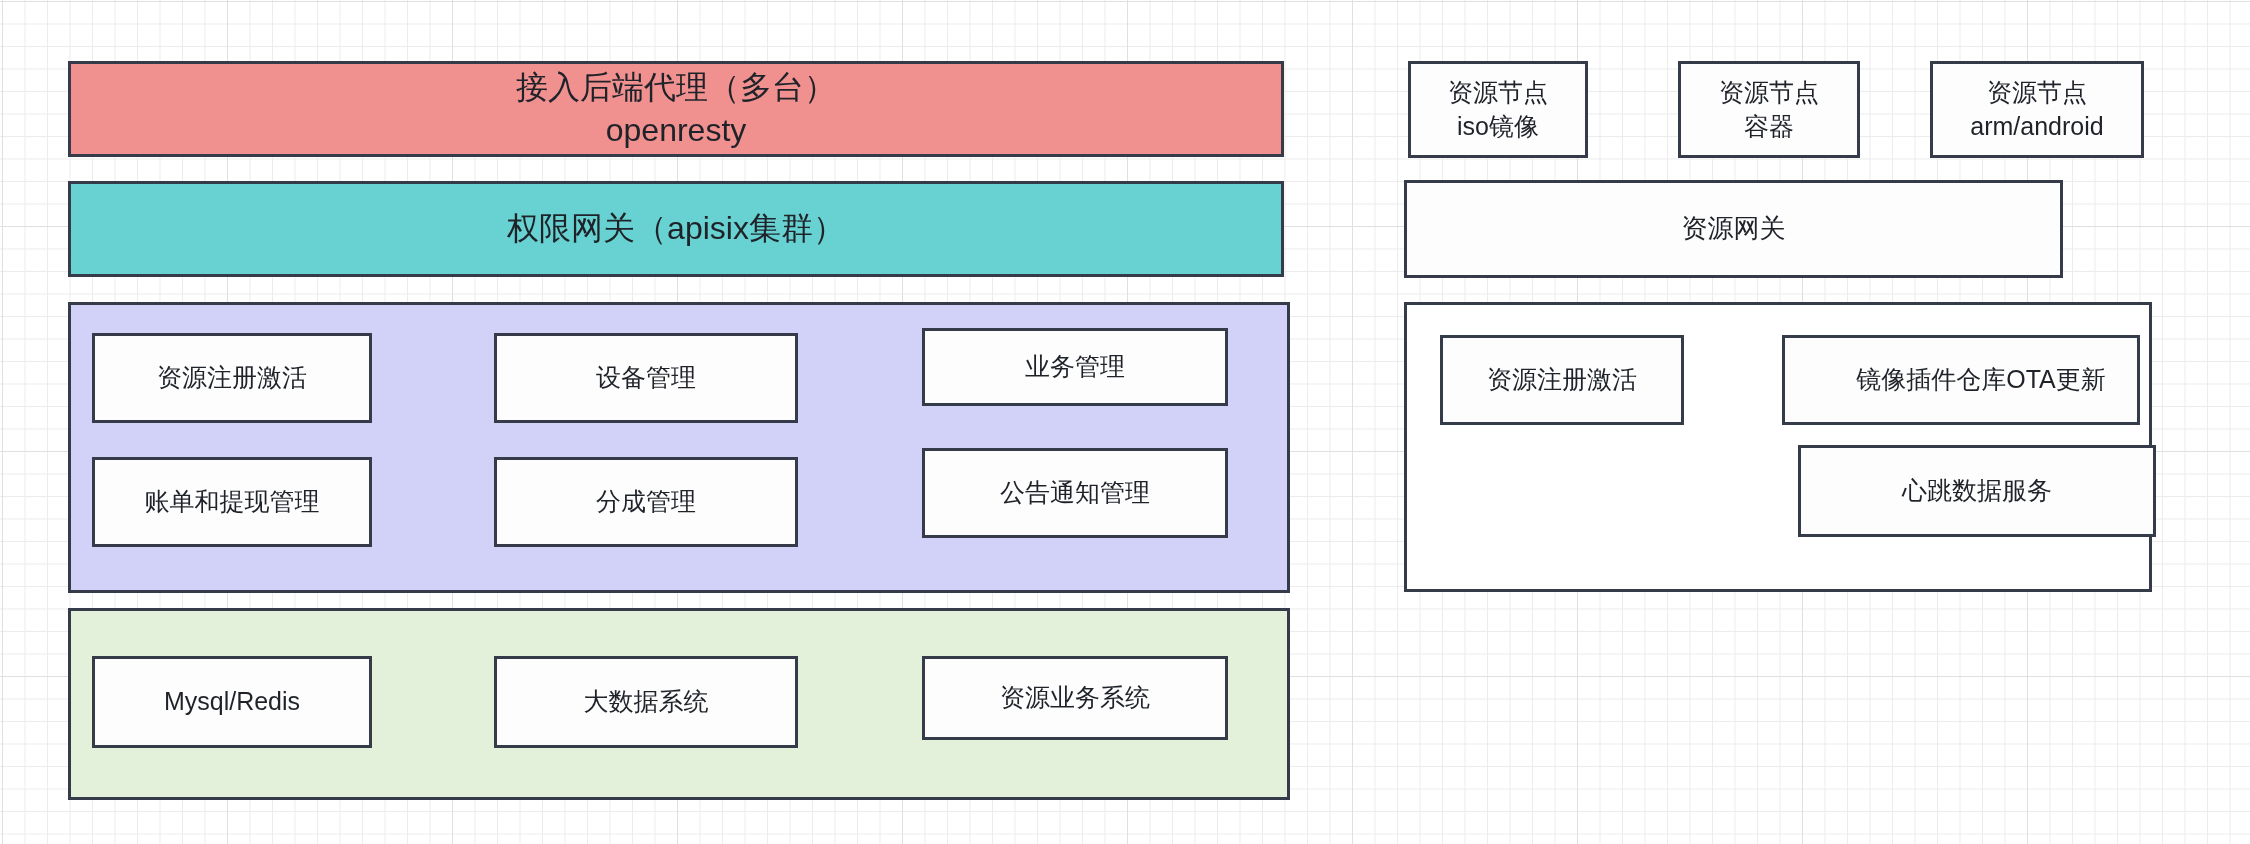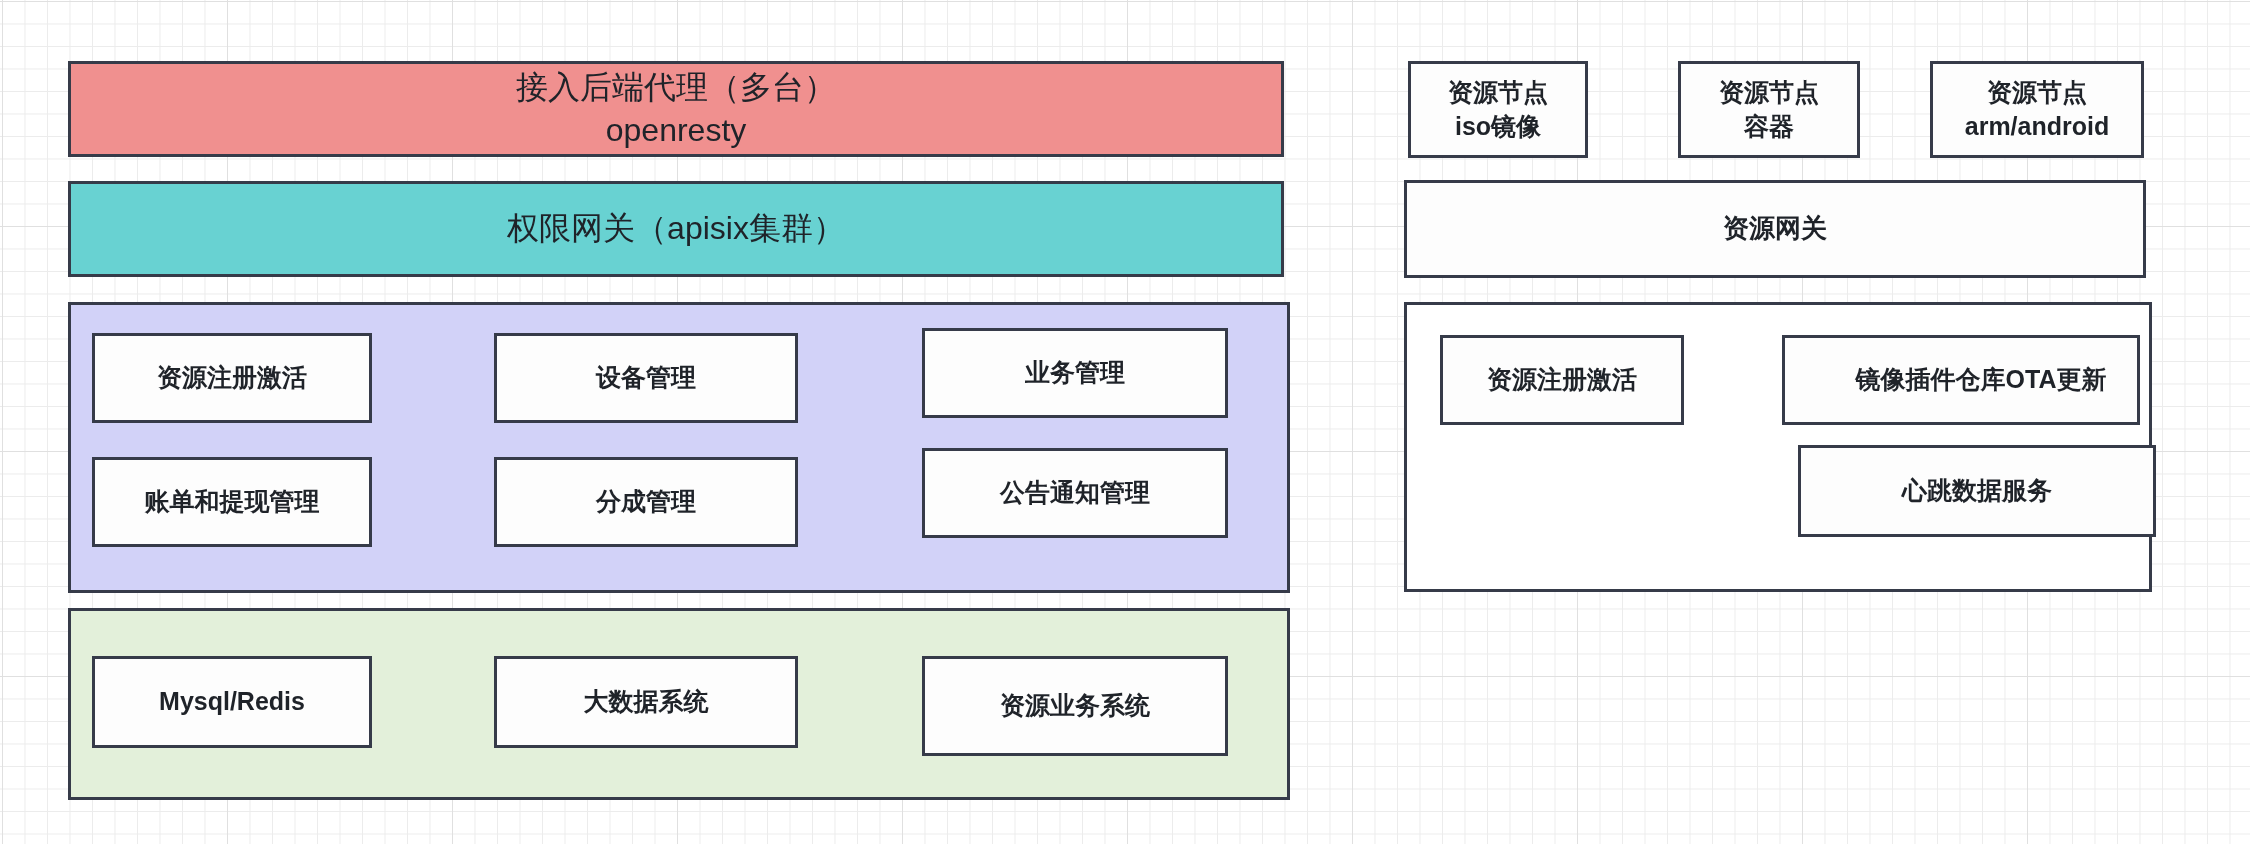--- a/index.html
+++ b/index.html
@@ -58,21 +58,20 @@
   }
   .container-box.purple { background: #d2d2f8; }
   .container-box.green  { background: #e3f0da; }
   .container-box.plain  { background: #ffffff; }
 
   
   .leaf {
     background: #fdfdfd;
     border: 3px solid #363b49;
     font-size: 25px;
-    font-weight: bold;
   }
 </style>
 </head>
 <body>
 
 <div id="canvas">
   <div class="major-grid"></div>
 
   <div class="node band red" style="left:68px; top:61px; width:1216px; height:96px;">
     <span>接入后端代理（多台）
@@ -92,52 +91,52 @@
     <span>账单和提现管理</span>
   </div>
 
   <div class="node leaf" style="left:494px; top:333px; width:304px; height:90px;">
     <span>设备管理</span>
   </div>
   <div class="node leaf" style="left:494px; top:457px; width:304px; height:90px;">
     <span>分成管理</span>
   </div>
 
-  <div class="node leaf" style="left:922px; top:328px; width:306px; height:90px;">
+  <div class="node leaf" style="left:922px; top:328px; width:306px; height:78px;">
     <span>业务管理</span>
   </div>
   <div class="node leaf" style="left:922px; top:448px; width:306px; height:90px;">
     <span>公告通知管理</span>
   </div>
 
   <div class="container-box green" style="position:absolute; left:68px; top:608px; width:1216px; height:186px;"></div>
 
   <div class="node leaf" style="left:92px; top:656px; width:280px; height:92px;">
     <span>Mysql/Redis</span>
   </div>
   <div class="node leaf" style="left:494px; top:656px; width:304px; height:92px;">
     <span>大数据系统</span>
   </div>
-  <div class="node leaf" style="left:922px; top:656px; width:306px; height:100px;">
+  <div class="node leaf" style="left:922px; top:656px; width:306px; height:84px;">
     <span>资源业务系统</span>
   </div>
 
   <div class="node leaf" style="left:1408px; top:61px; width:180px; height:97px;">
     <span><span>资源节点</span><br><span>iso镜像</span></span>
   </div>
 
   <div class="node leaf" style="left:1678px; top:61px; width:182px; height:97px;">
     <span><span>资源节点</span><br><span>容器</span></span>
   </div>
 
   <div class="node leaf" style="left:1930px; top:61px; width:214px; height:97px;">
     <span><span>资源节点</span><br><span>arm/android</span></span>
   </div>
 
-  <div class="node leaf" style="left:1404px; top:180px; width:742px; height:98px; font-size:26px;">
+  <div class="node leaf" style="left:1404px; top:180px; width:659px; height:98px; font-size:26px;">
     <span>资源网关</span>
   </div>
 
   <div class="container-box plain" style="position:absolute; left:1404px; top:302px; width:742px; height:284px;"></div>
 
   <div class="node leaf" style="left:1440px; top:335px; width:244px; height:90px;">
     <span>资源注册激活</span>
   </div>
   <div class="node leaf" style="left:1782px; top:335px; width:358px; height:90px;padding-left:40px;">
     <span>镜像插件仓库OTA更新</span>

